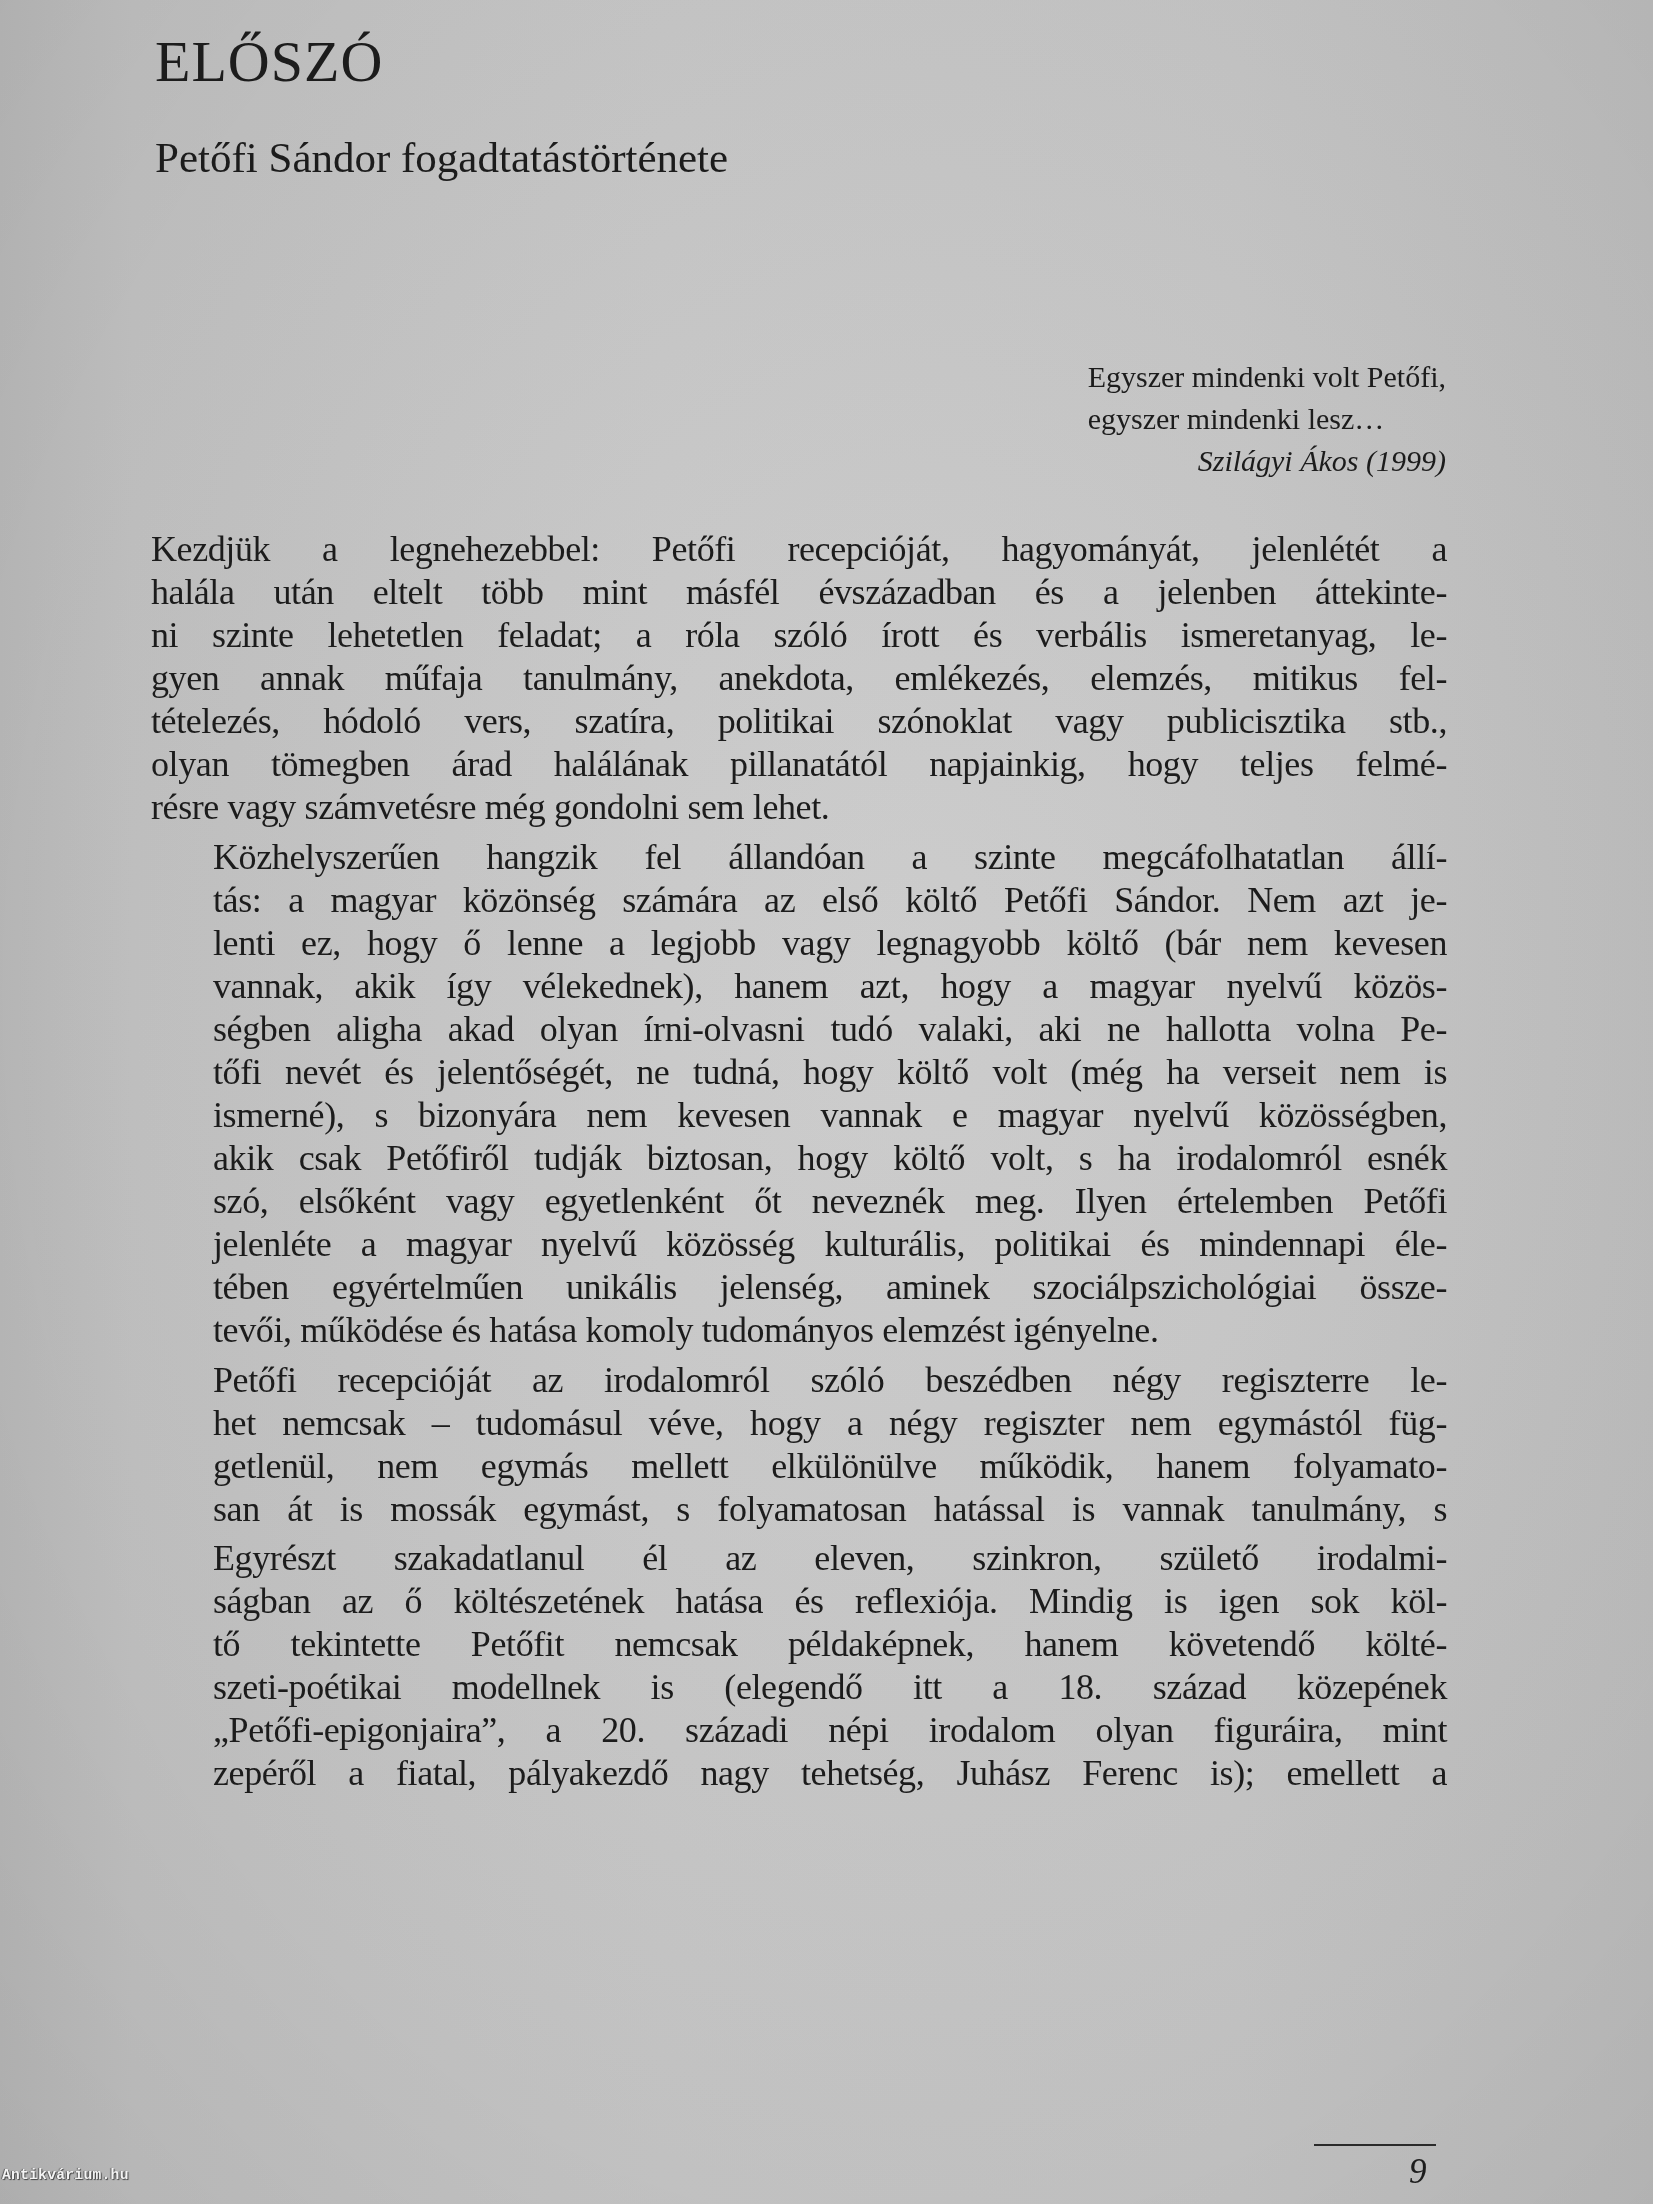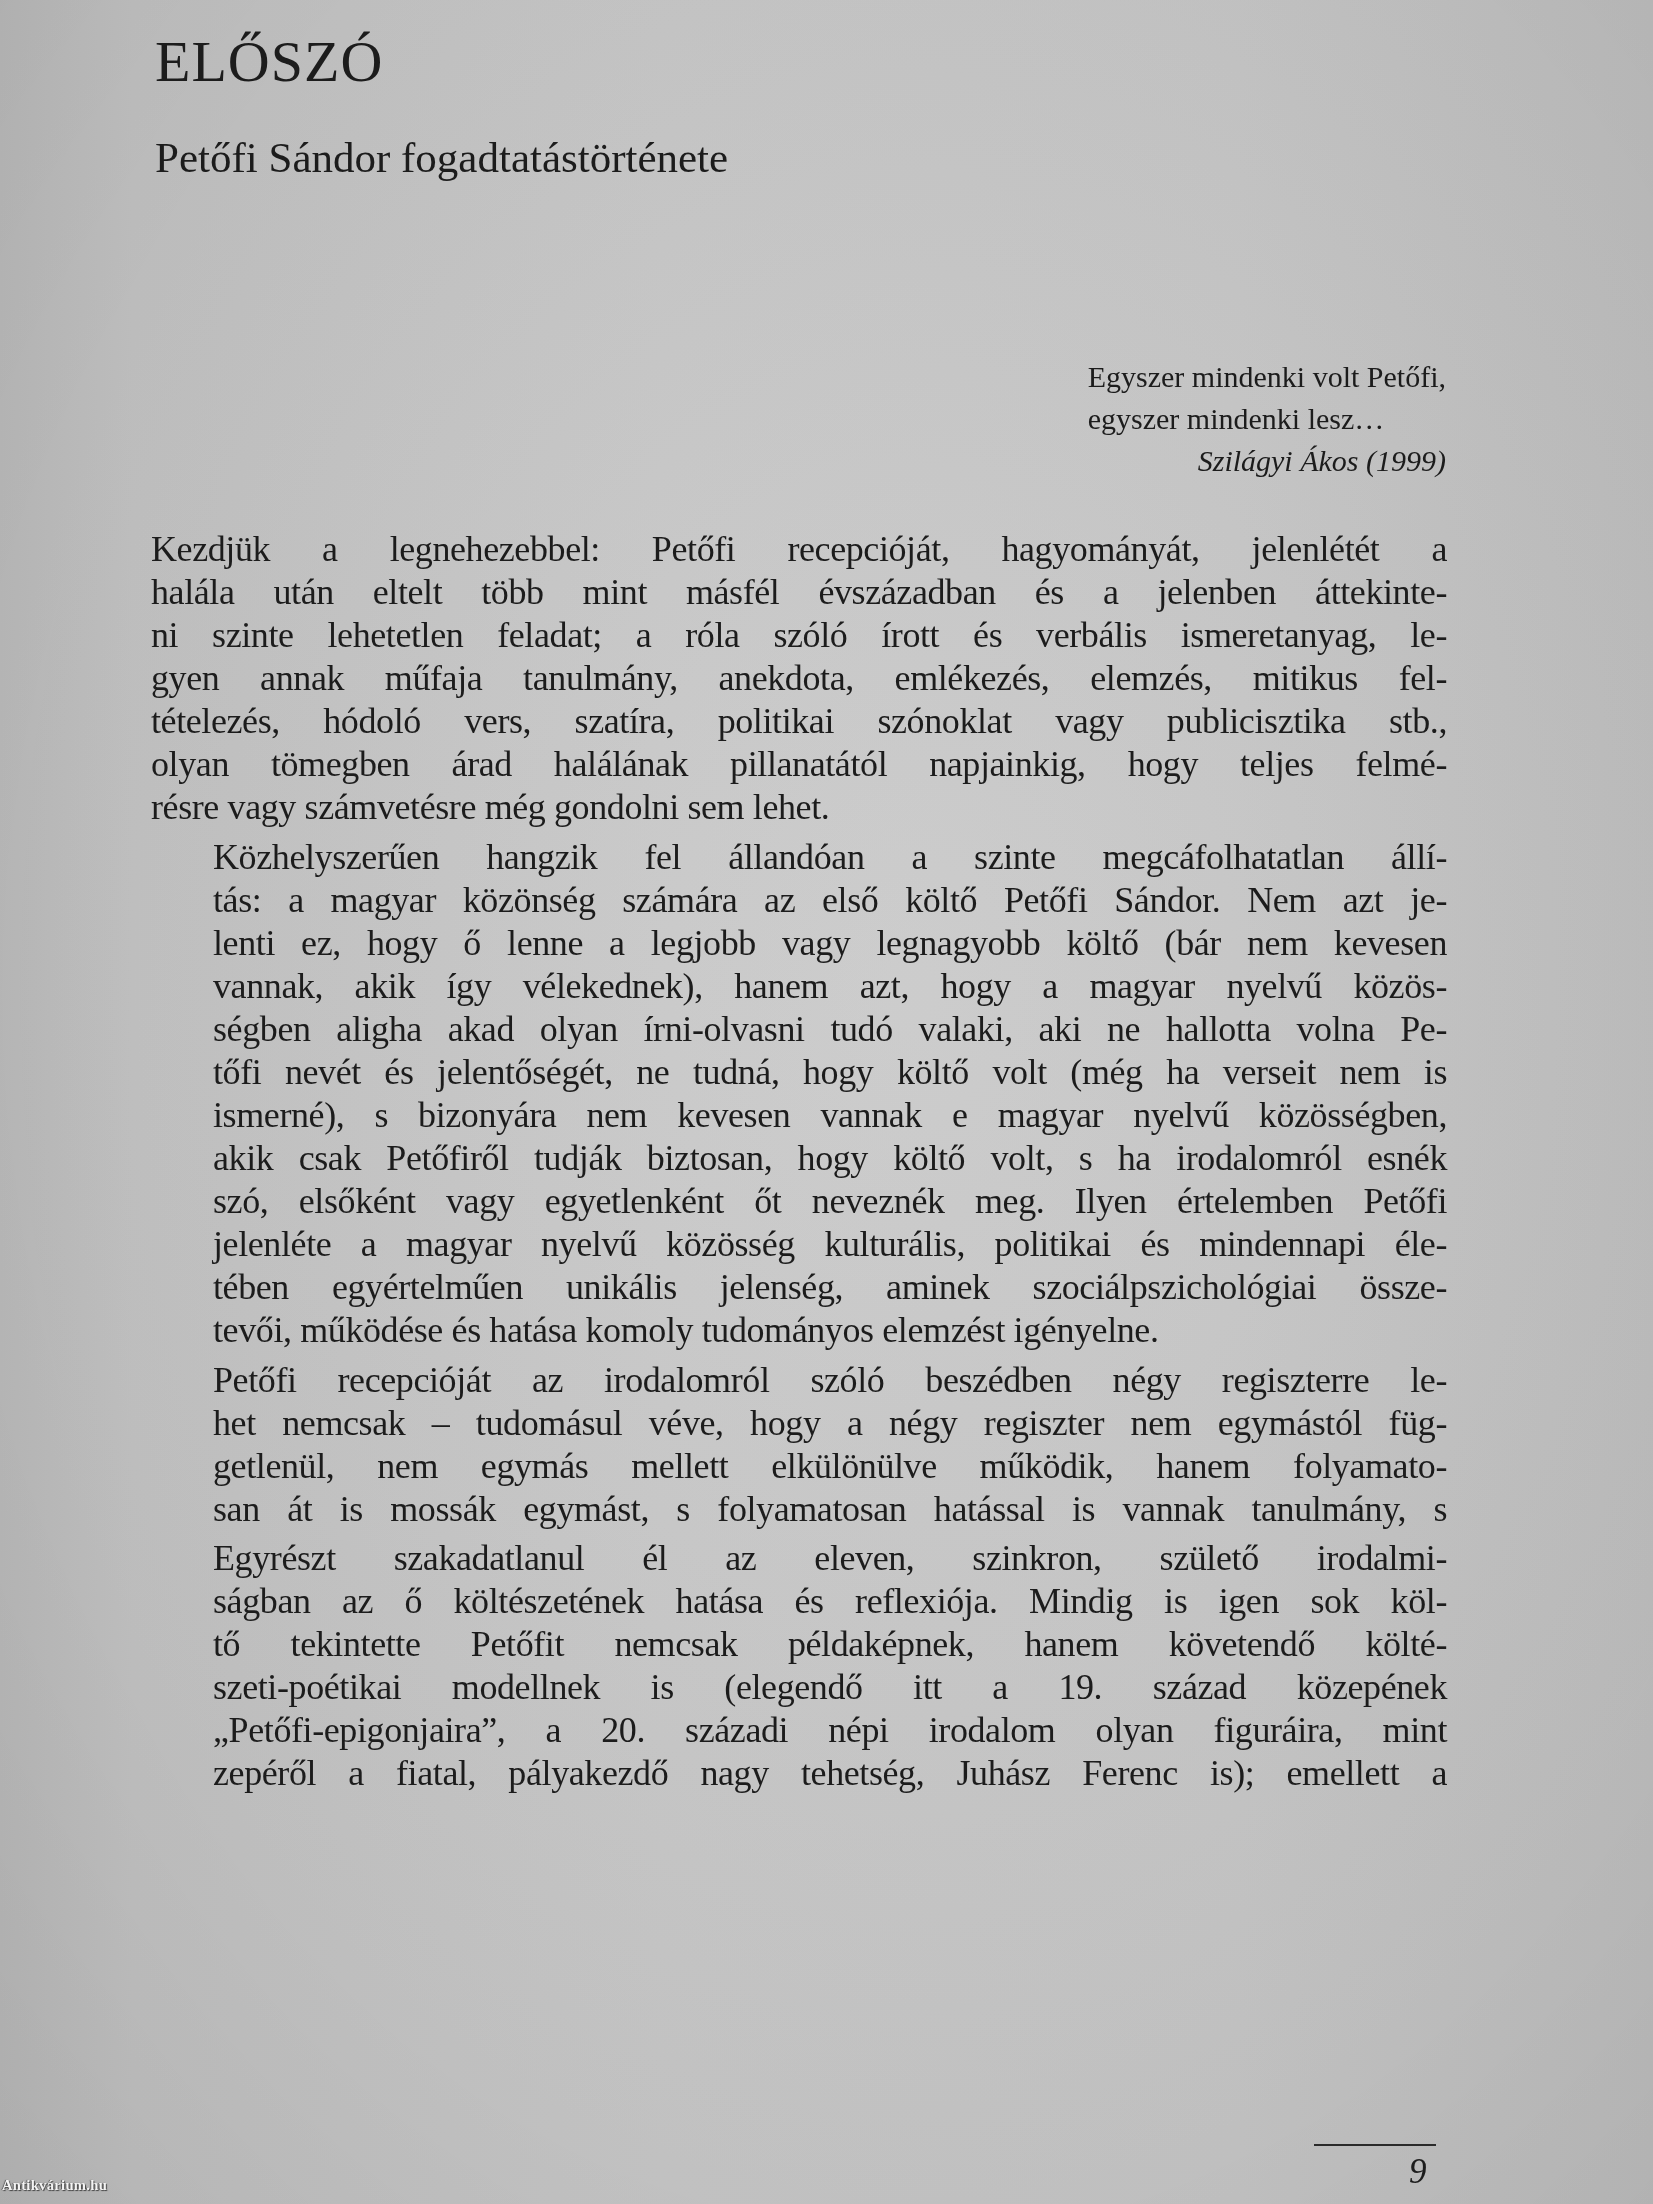--- a/index.html
+++ b/index.html
@@ -91,22 +91,22 @@
     position: absolute;
     left: 1409px;
     top: 2154px;
     font-size: 35px;
     font-style: italic;
     line-height: 1;
   }
   .watermark {
     position: absolute;
     left: 1.9px;
-    bottom: 11px;
-    font-family: Liberation Serif, serif;
+    bottom: 22px;
+    font-family: Liberation Mono, monospace;
     font-weight: bold;
     font-size: 14.6px;
     color: #f4f4f4;
     text-shadow: 1px 1px 1px #444, -1px 0 1px #555;
     letter-spacing: 0.3px;
   }
 </style>
 </head>
 <body>
 
@@ -148,21 +148,21 @@
   <p class="indent">
     <span class="ln">Petőfi recepcióját az irodalomról szóló beszédben négy regiszterre le-</span>
     <span class="ln">het nemcsak – tudomásul véve, hogy a négy regiszter nem egymástól füg-</span>
     <span class="ln">getlenül, nem egymás mellett elkülönülve működik, hanem folyamato-</span>
     <span class="ln">san át is mossák egymást, s folyamatosan hatással is vannak tanulmány, s</span>
   </p>
   <p class="indent">
     <span class="ln">Egyrészt szakadatlanul él az eleven, szinkron, születő irodalmi-</span>
     <span class="ln">ságban az ő költészetének hatása és reflexiója. Mindig is igen sok köl-</span>
     <span class="ln">tő tekintette Petőfit nemcsak példaképnek, hanem követendő költé-</span>
-    <span class="ln">szeti-poétikai modellnek is (elegendő itt a 19. század közepének</span>
+    <span class="ln">szeti-poétikai modellnek is (elegendő itt a 18. század közepének</span>
     <span class="ln">„Petőfi-epigonjaira”, a 20. századi népi irodalom olyan figuráira, mint</span>
     <span class="ln">zepéről a fiatal, pályakezdő nagy tehetség, Juhász Ferenc is); emellett a</span>
   </p>
 </div>
 
 <div class="footer-rule"></div>
 <div class="page-number">9</div>
 
 <div class="watermark">Antikvárium.hu</div>
 

